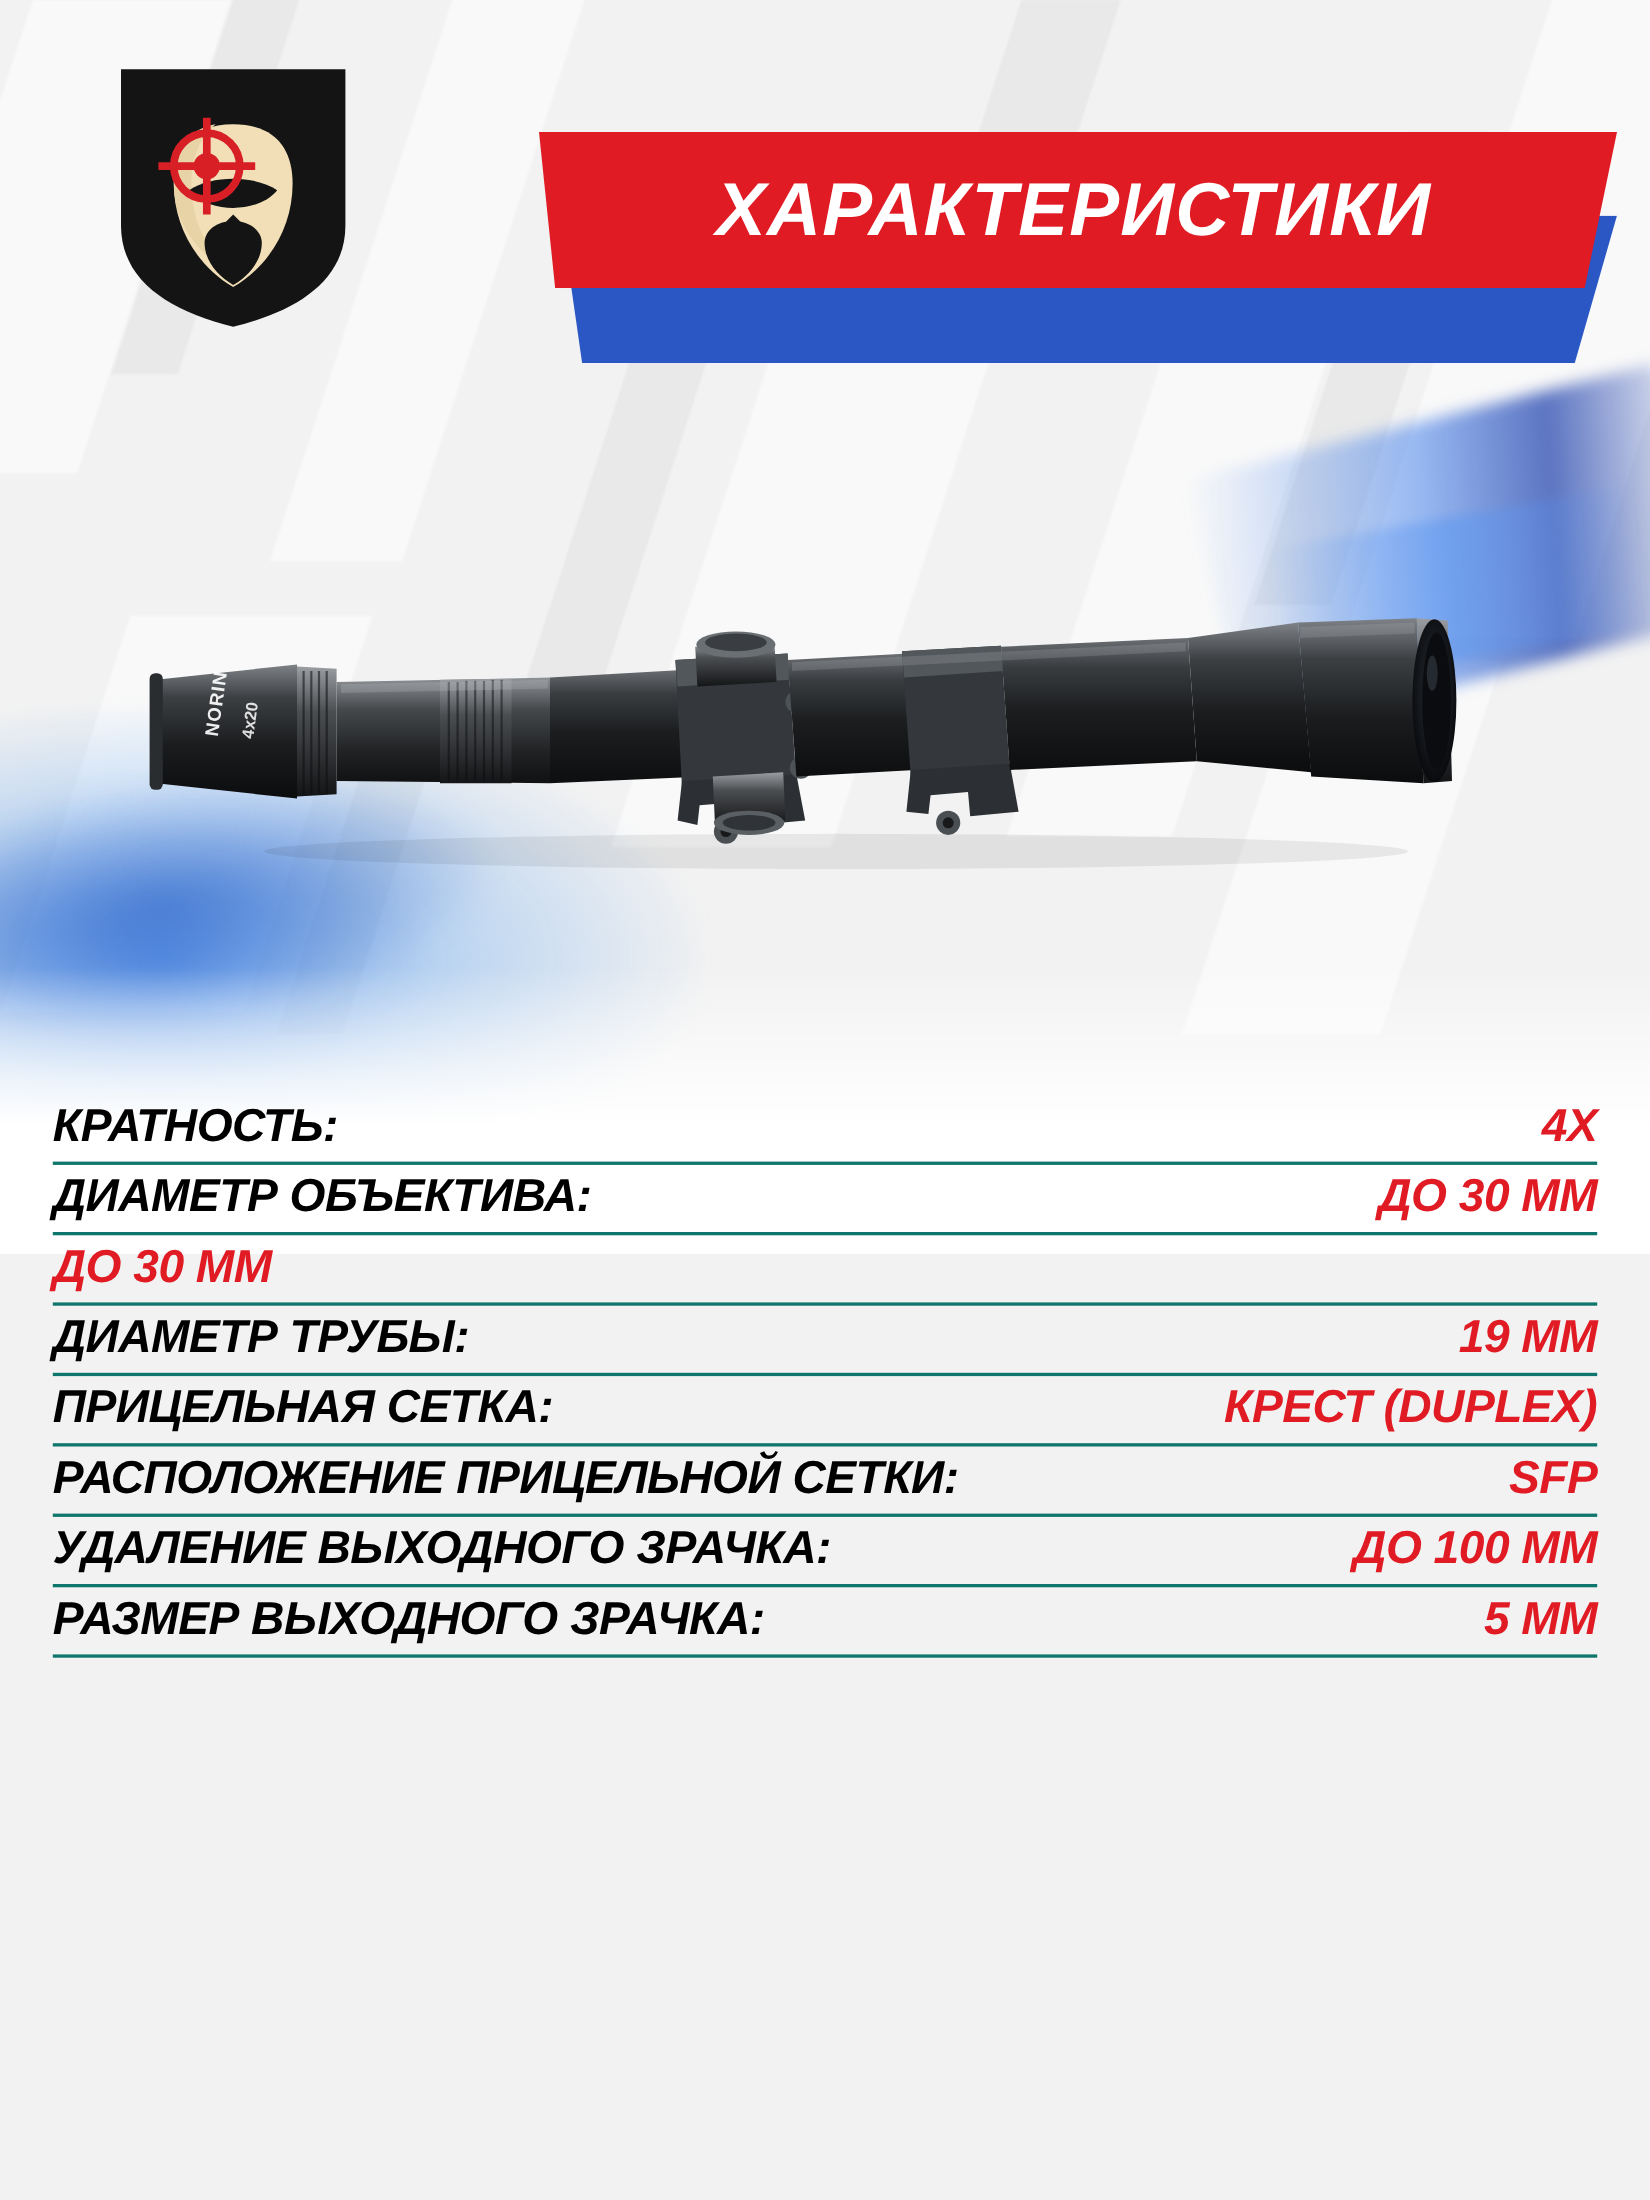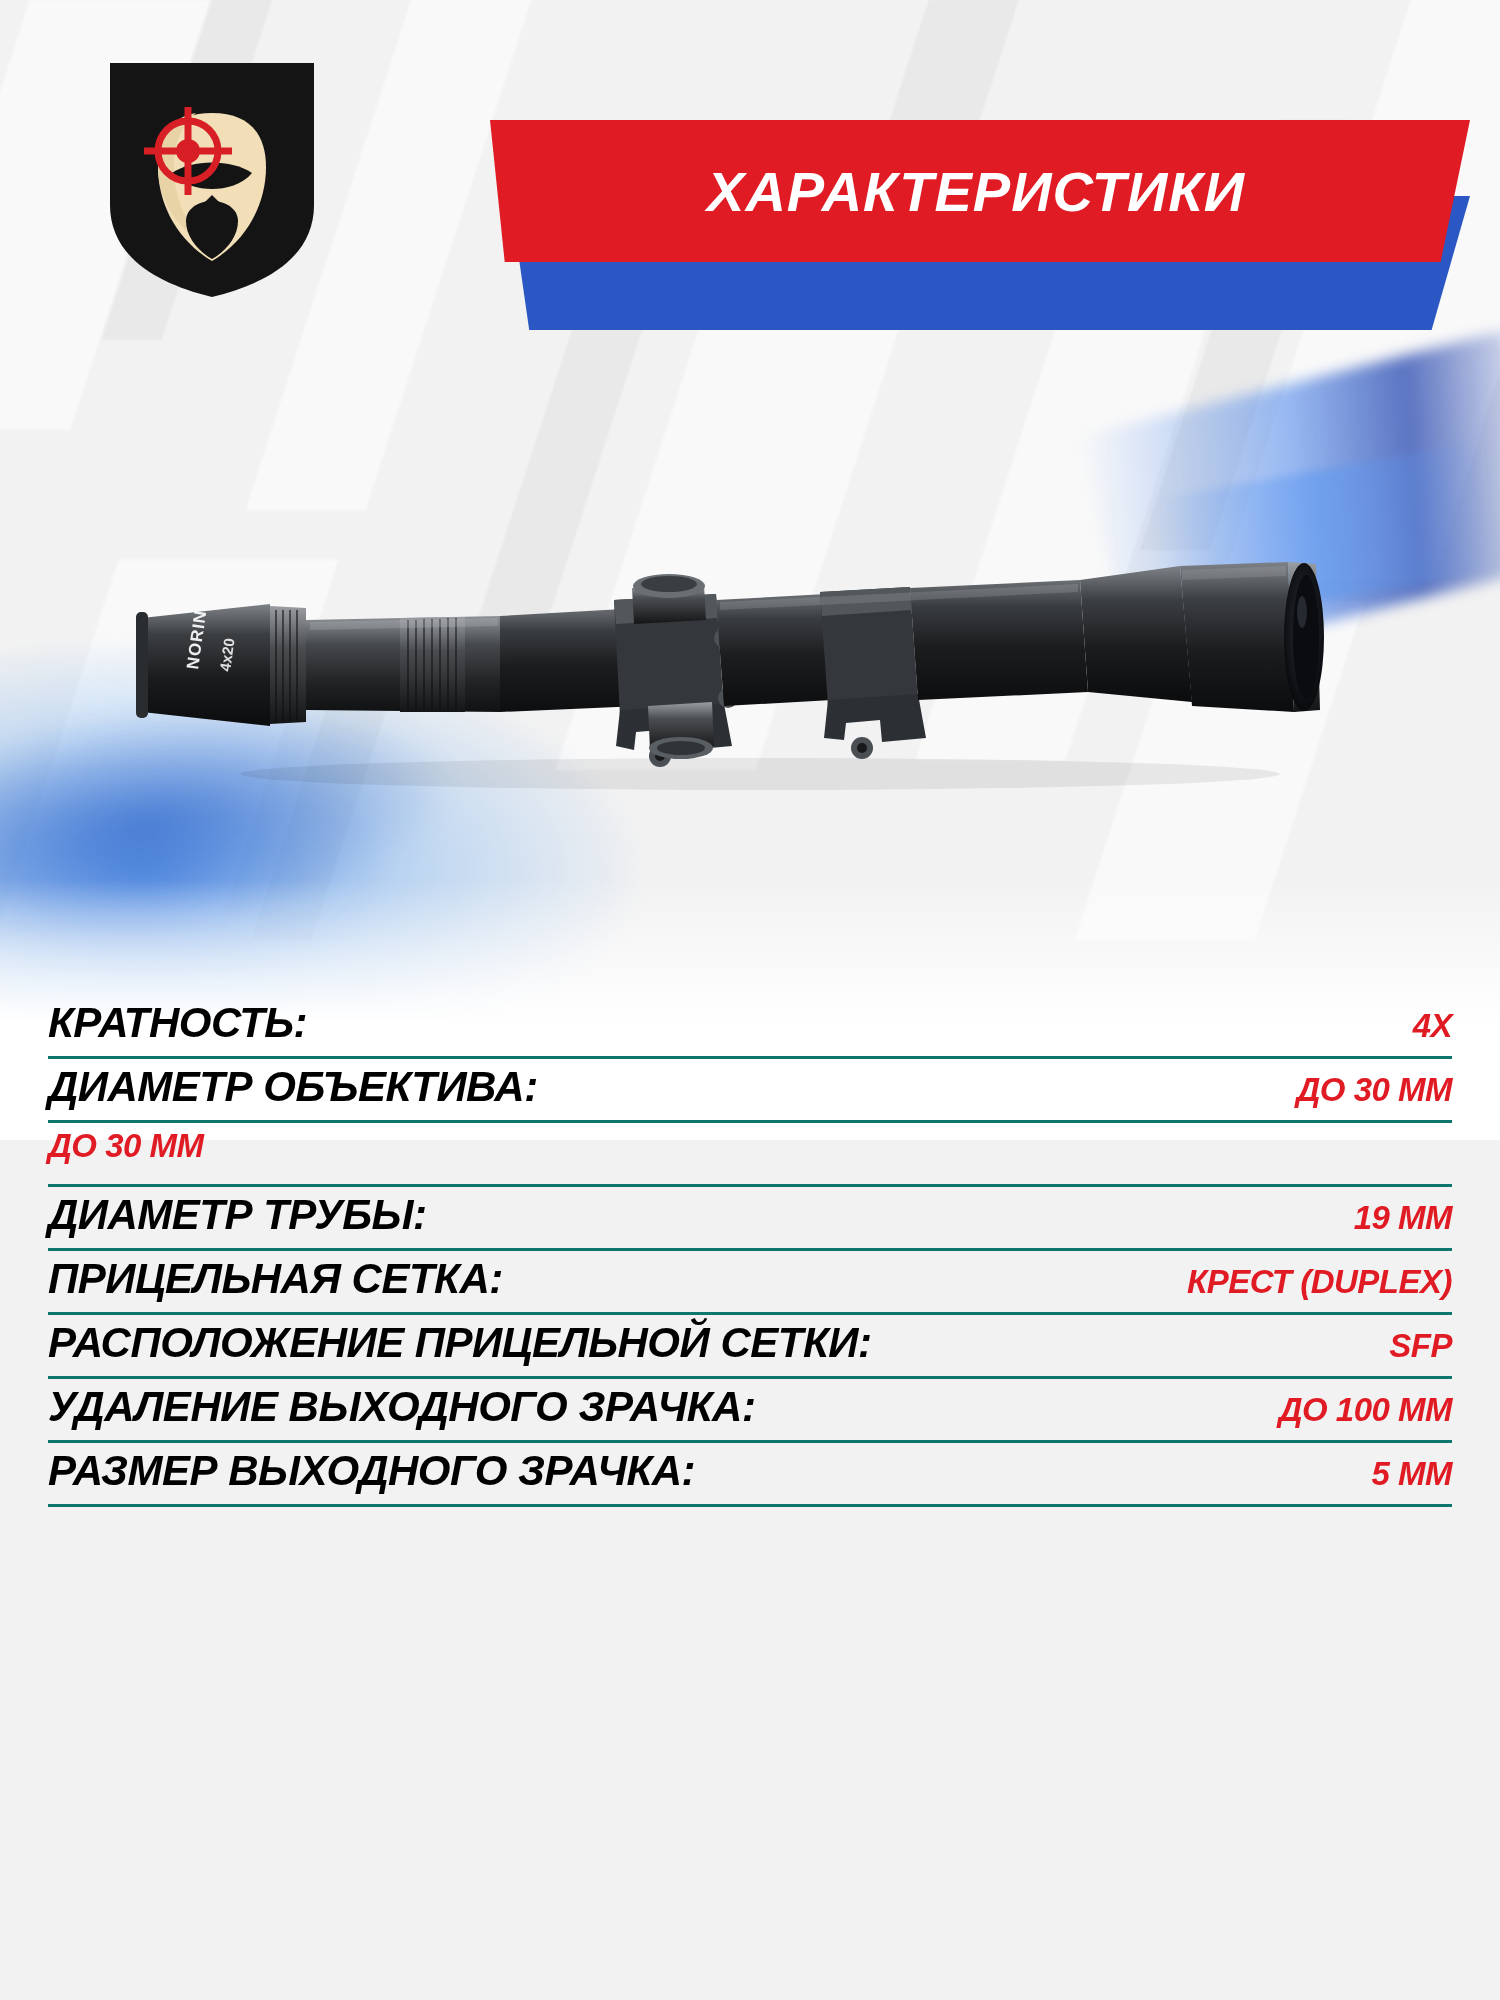--- a/index.html
+++ b/index.html
@@ -117,21 +117,21 @@
     width: 980px;
     height: 142px;
     background: #e01b24;
     clip-path: polygon(0 0, 100% 0, 97% 100%, 1.5% 100%);
     display: flex;
     align-items: center;
     justify-content: center;
   }
   .banner-red .title {
     color: #ffffff;
-    font-size: 56px;
+    font-size: 68px;
     font-weight: bold;
     font-style: italic;
     letter-spacing: 1px;
     text-transform: uppercase;
     white-space: nowrap;
     padding-right: 8px;
   }
 
   
   .scope {
@@ -162,21 +162,21 @@
     color: #000000;
     font-size: 42px;
     font-weight: bold;
     font-style: italic;
     text-transform: uppercase;
     white-space: nowrap;
     letter-spacing: -0.5px;
   }
   .spec-value {
     color: #e01b24;
-    font-size: 33px;
+    font-size: 42px;
     font-weight: bold;
     font-style: italic;
     text-transform: uppercase;
     white-space: nowrap;
     letter-spacing: -0.5px;
     text-align: right;
   }
 </style>
 </head>
 <body>

